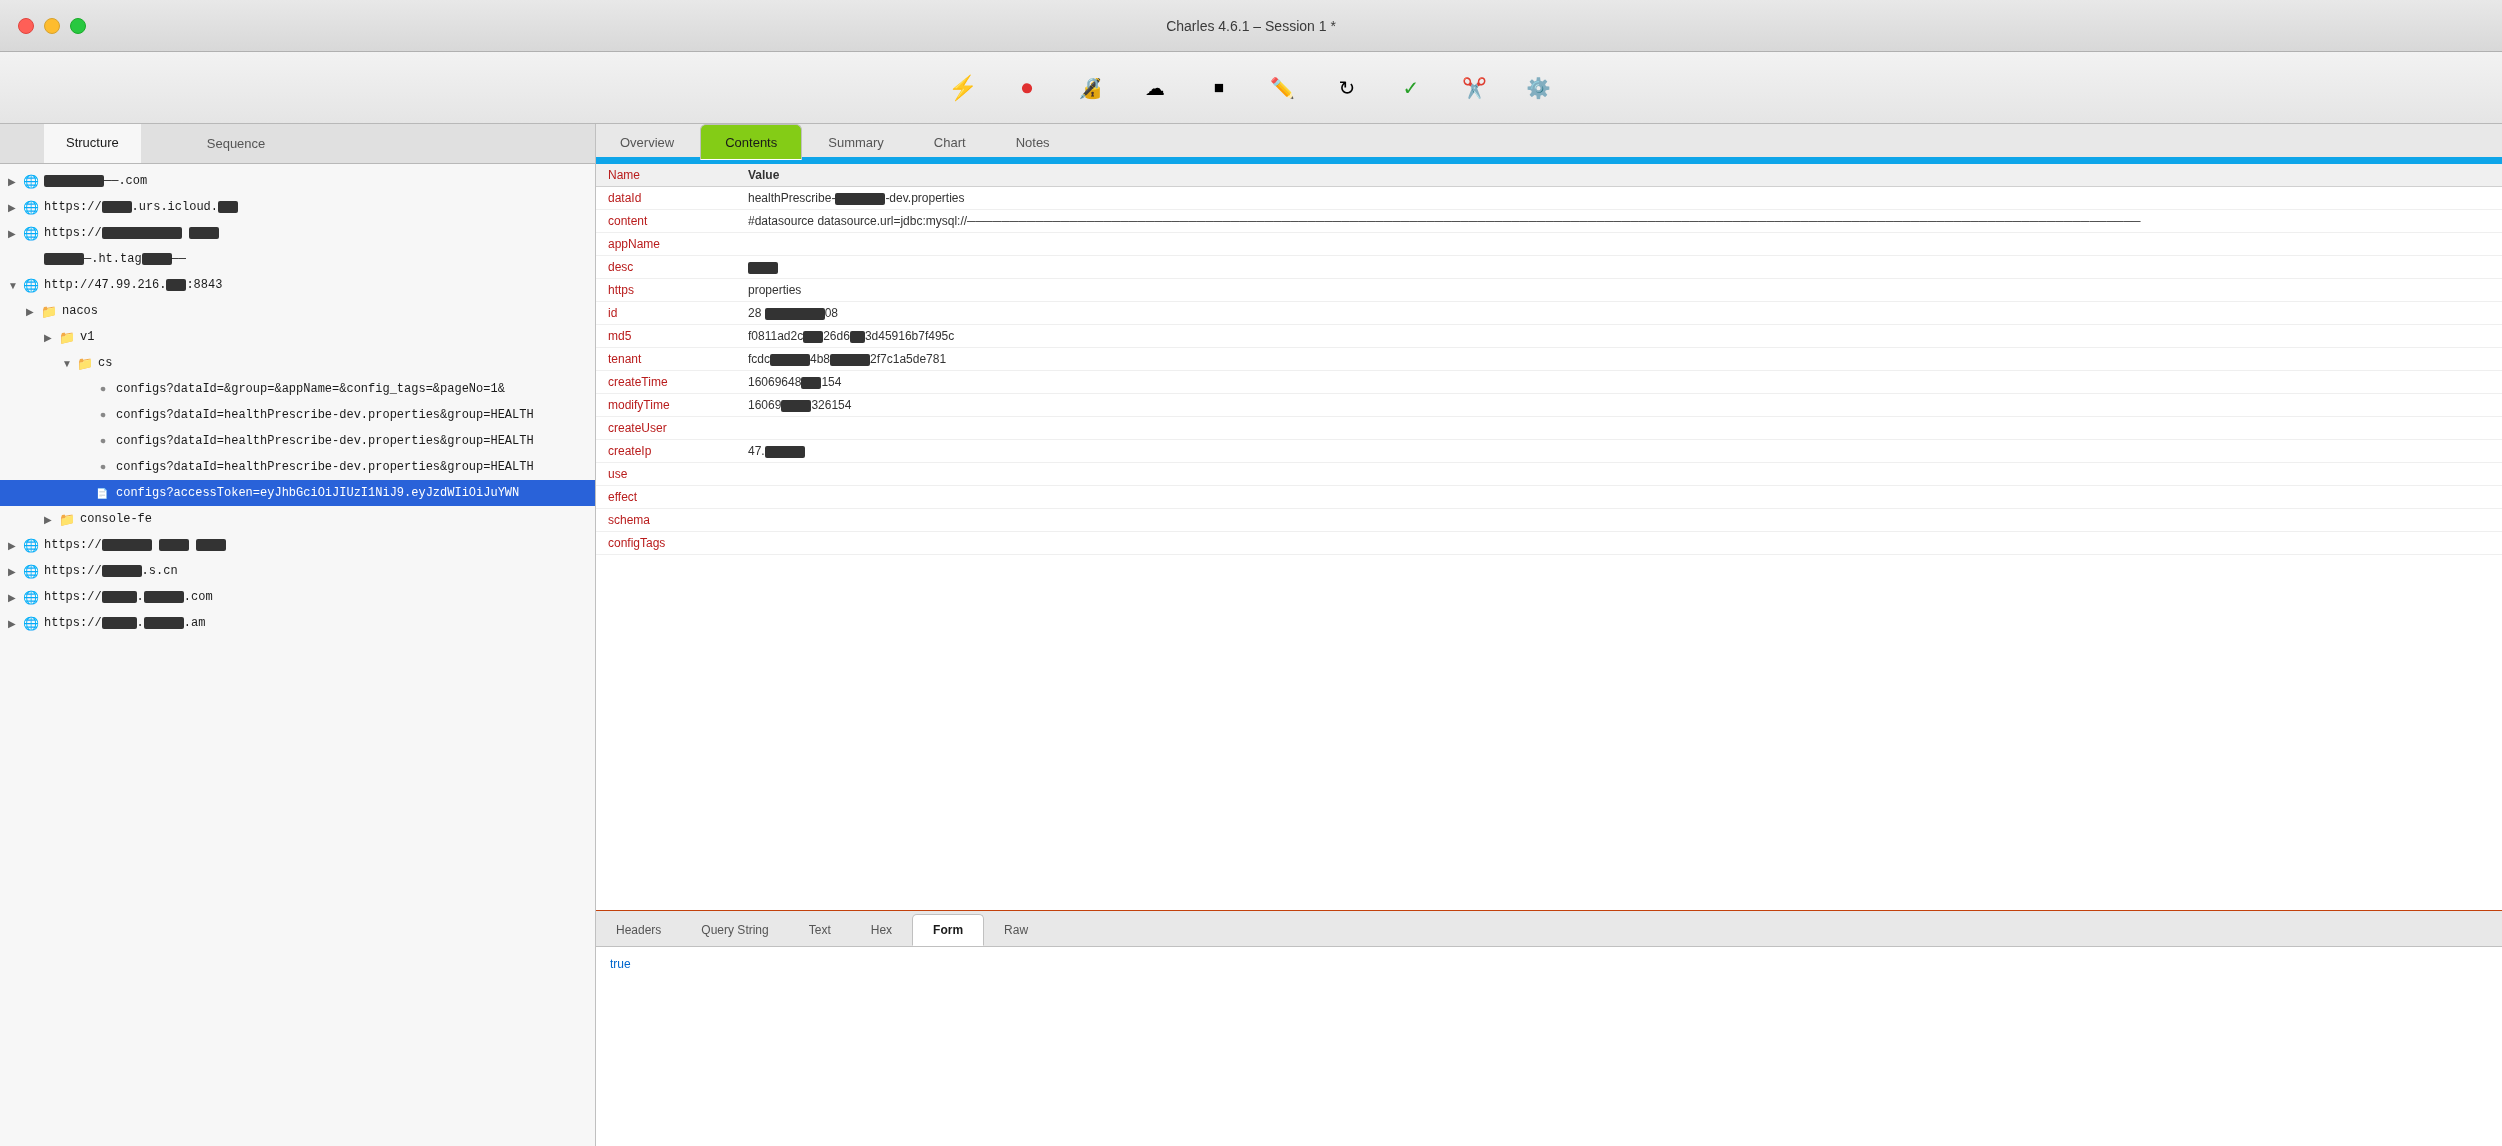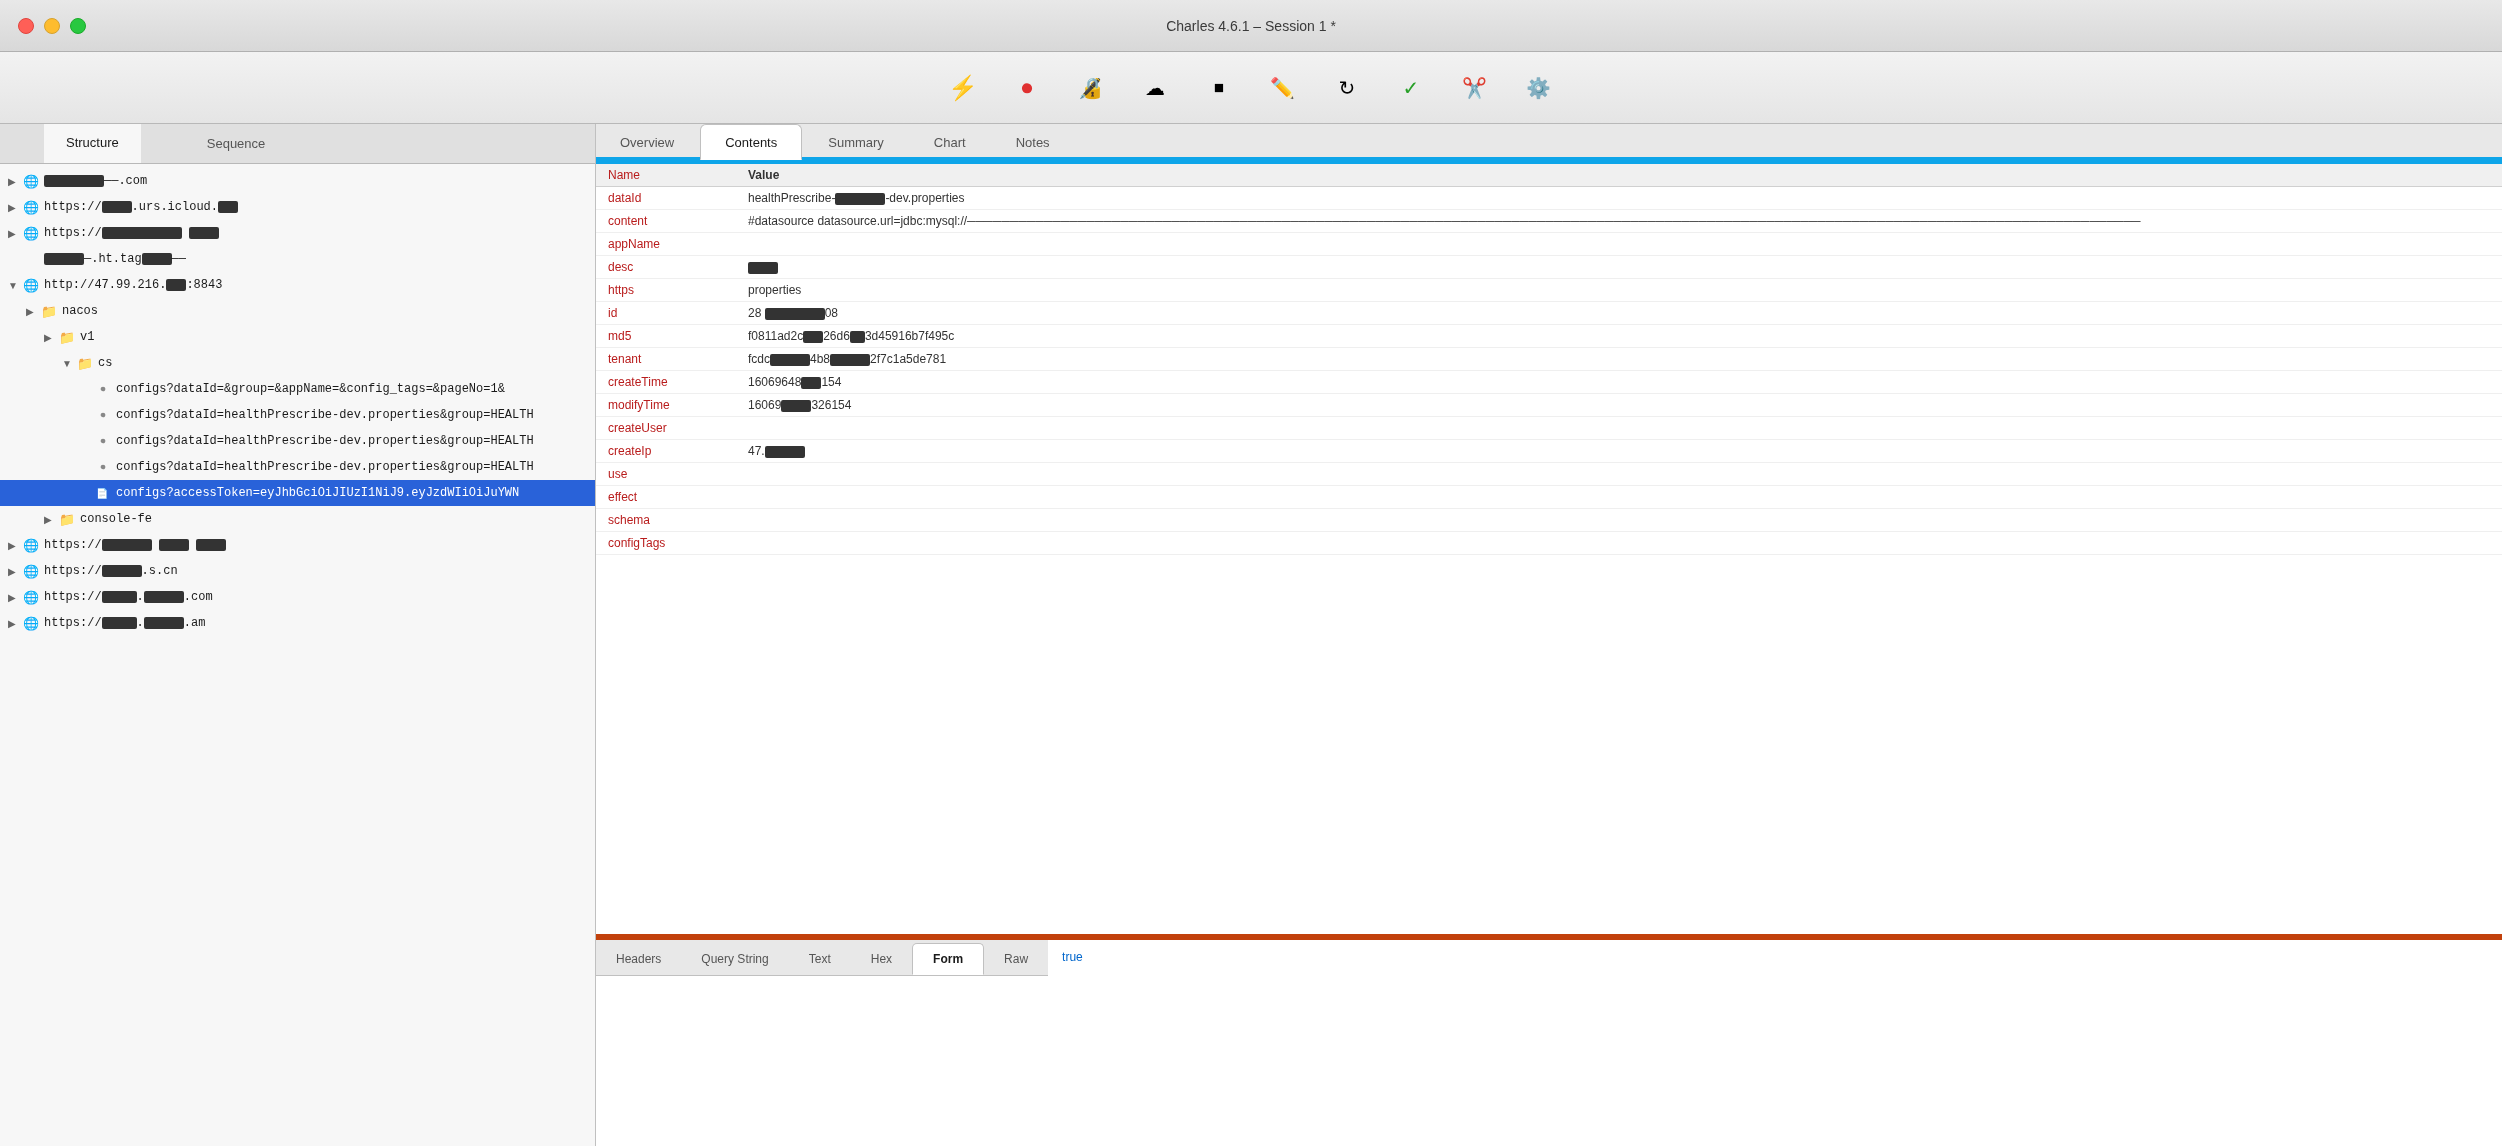--- a/index.html
+++ b/index.html
@@ -159,21 +159,21 @@
       display: flex;
       align-items: center;
       font-size: 13px;
       cursor: pointer;
       color: #555;
       border-top-left-radius: 6px;
       border-top-right-radius: 6px;
       margin-right: 2px;
     }
     .right-tab.active {
-      background: #ffffff;
+      background: #84cc16;
       color: #1a1a1a;
       font-weight: 500;
       border: 1px solid #c0c0c0;
       border-bottom: 1px solid #fff;
     }
 
     
     .contents-table {
       flex: 1;
       overflow-y: auto;
@@ -197,24 +197,24 @@
       padding: 4px 12px;
       border-bottom: 1px solid #efefef;
       vertical-align: top;
       font-size: 12px;
     }
     .contents-table .col-name { width: 140px; color: #b91c1c; font-weight: 500; }
     .contents-table .col-value { color: #333; max-width: 1800px; overflow: hidden; text-overflow: ellipsis; white-space: nowrap; }
 
     
     .bottom-section {
-      border-top: 6px solid #c2410c;
-      display: flex;
-      flex-direction: row;
-      height: 212px;
+      border-top: 1px solid #c2410c;
+      display: flex;
+      flex-direction: column;
+      height: 236px;
     }
     .bottom-tabs {
       display: flex;
       background: #e8e8e8;
       border-bottom: 1px solid #c0c0c0;
       height: 36px;
       align-items: flex-end;
     }
     .bottom-tab {
       padding: 0 20px;

